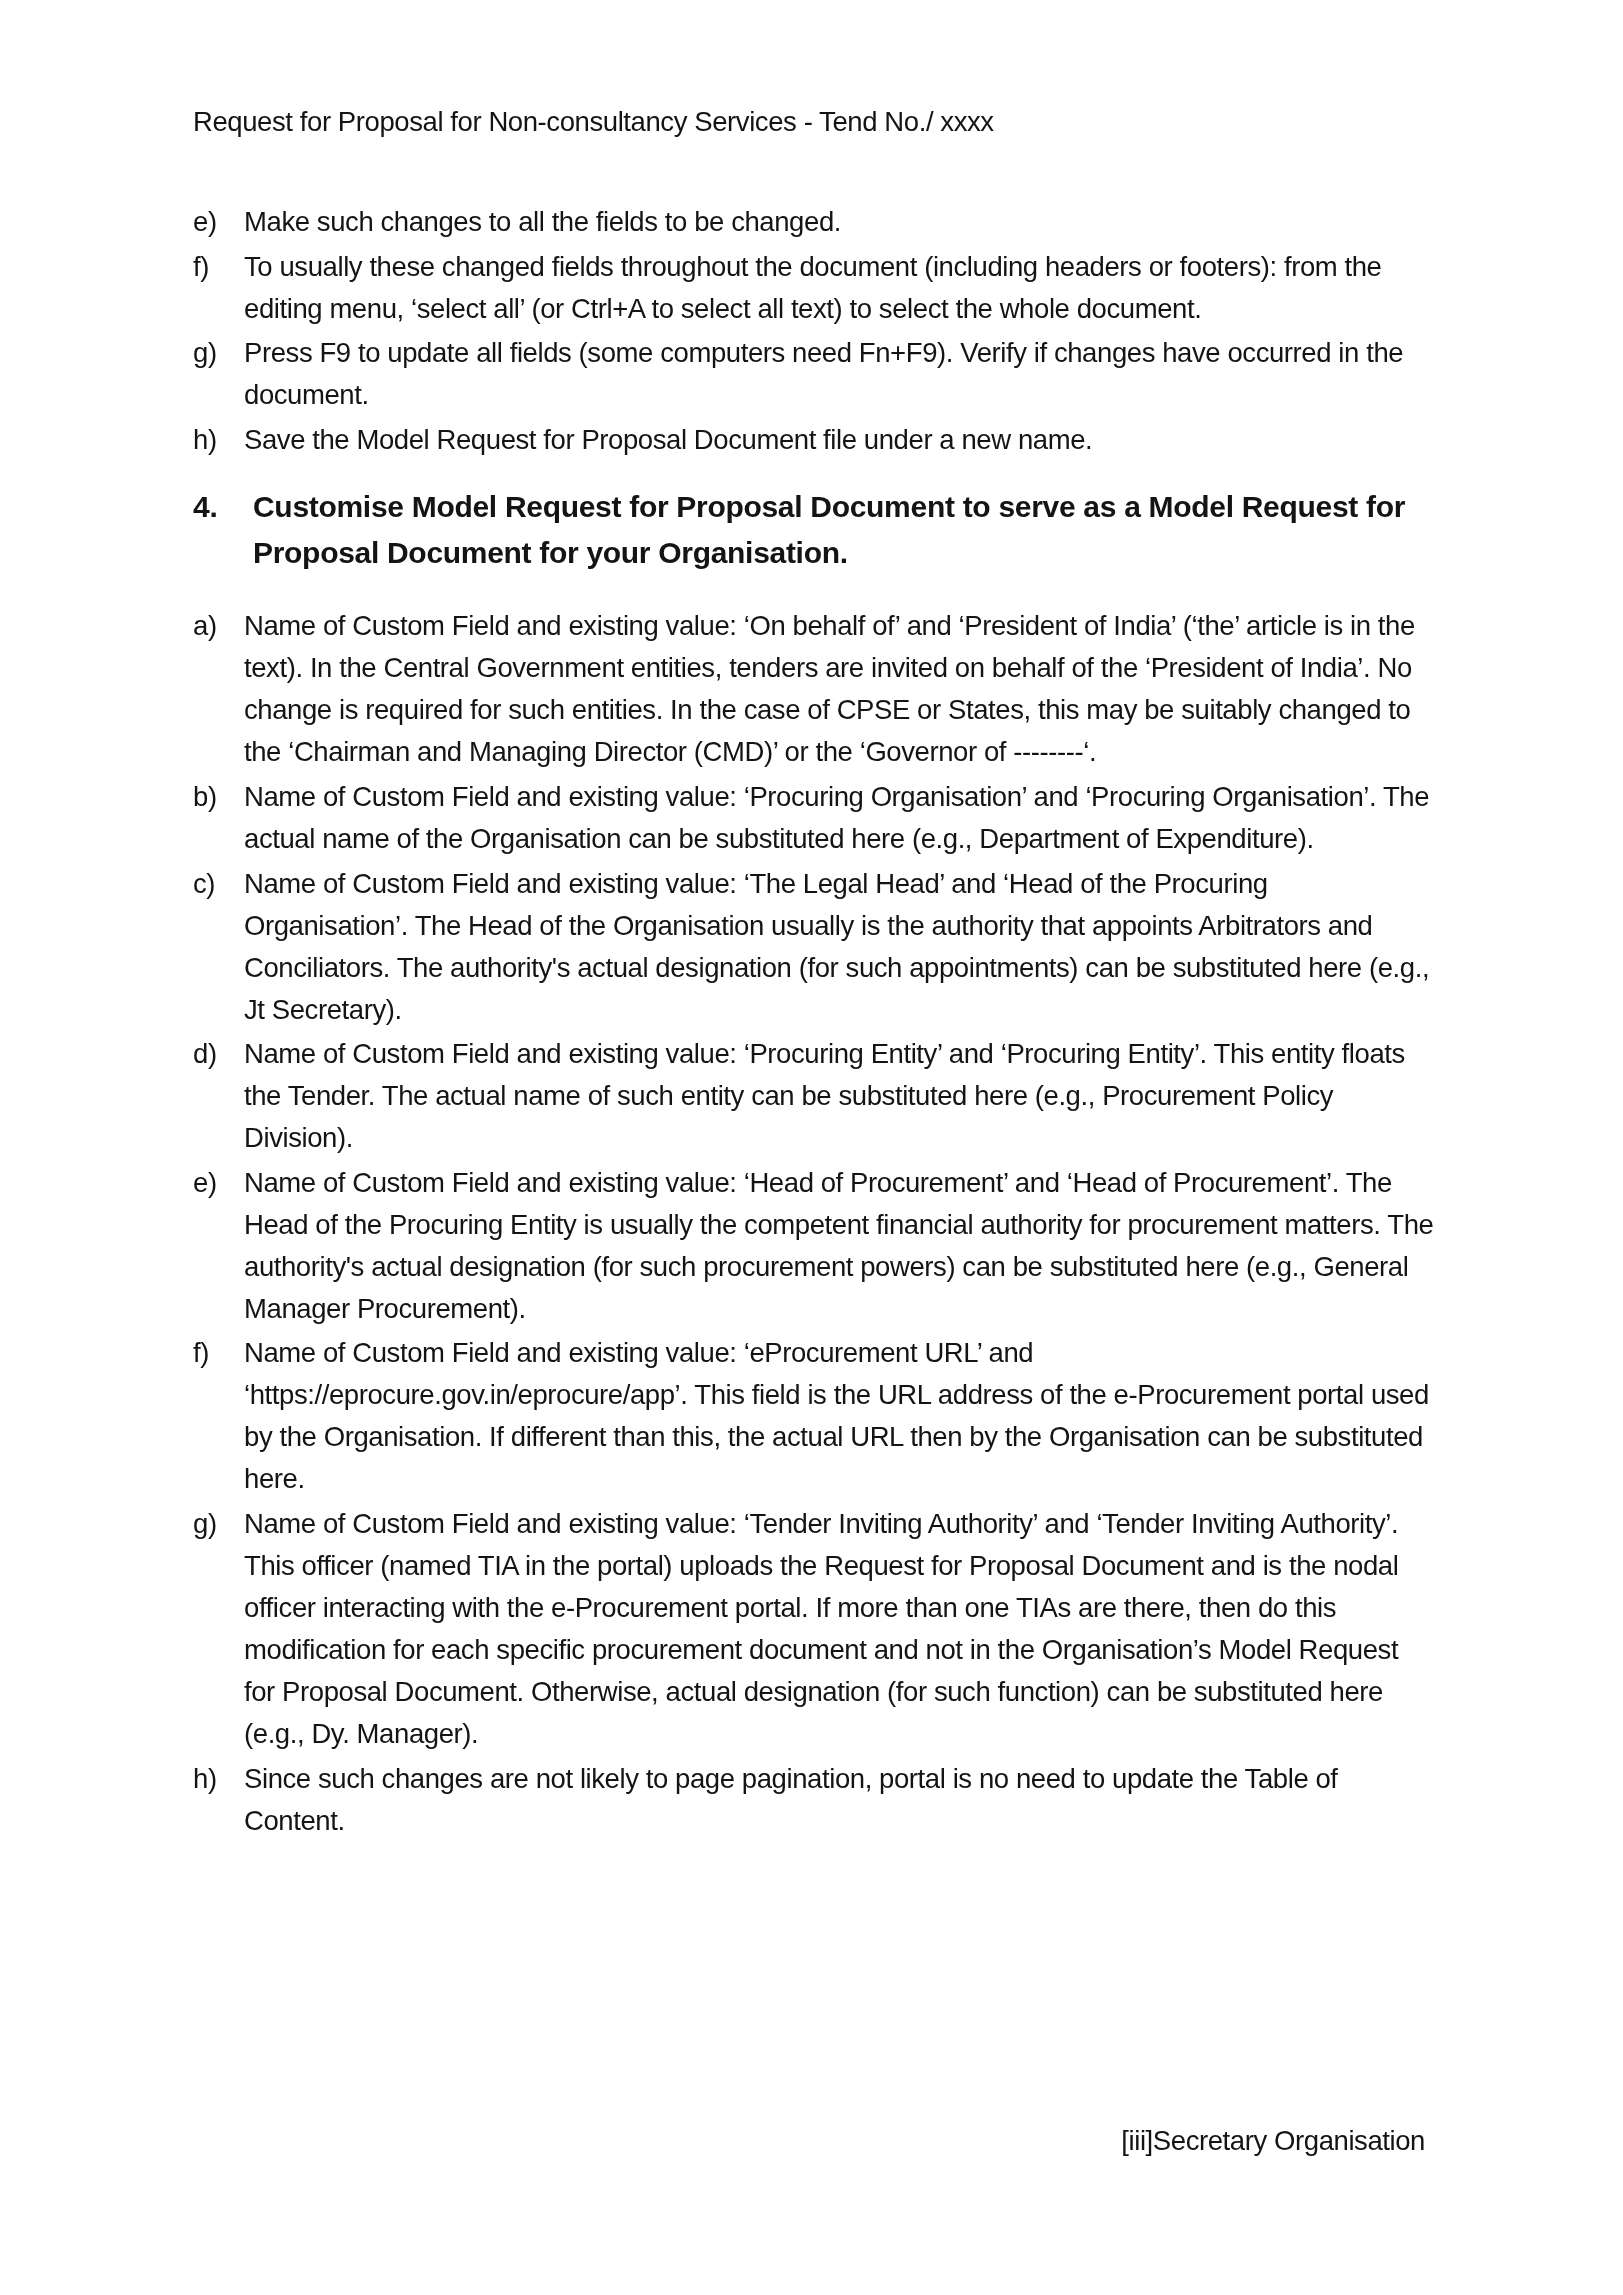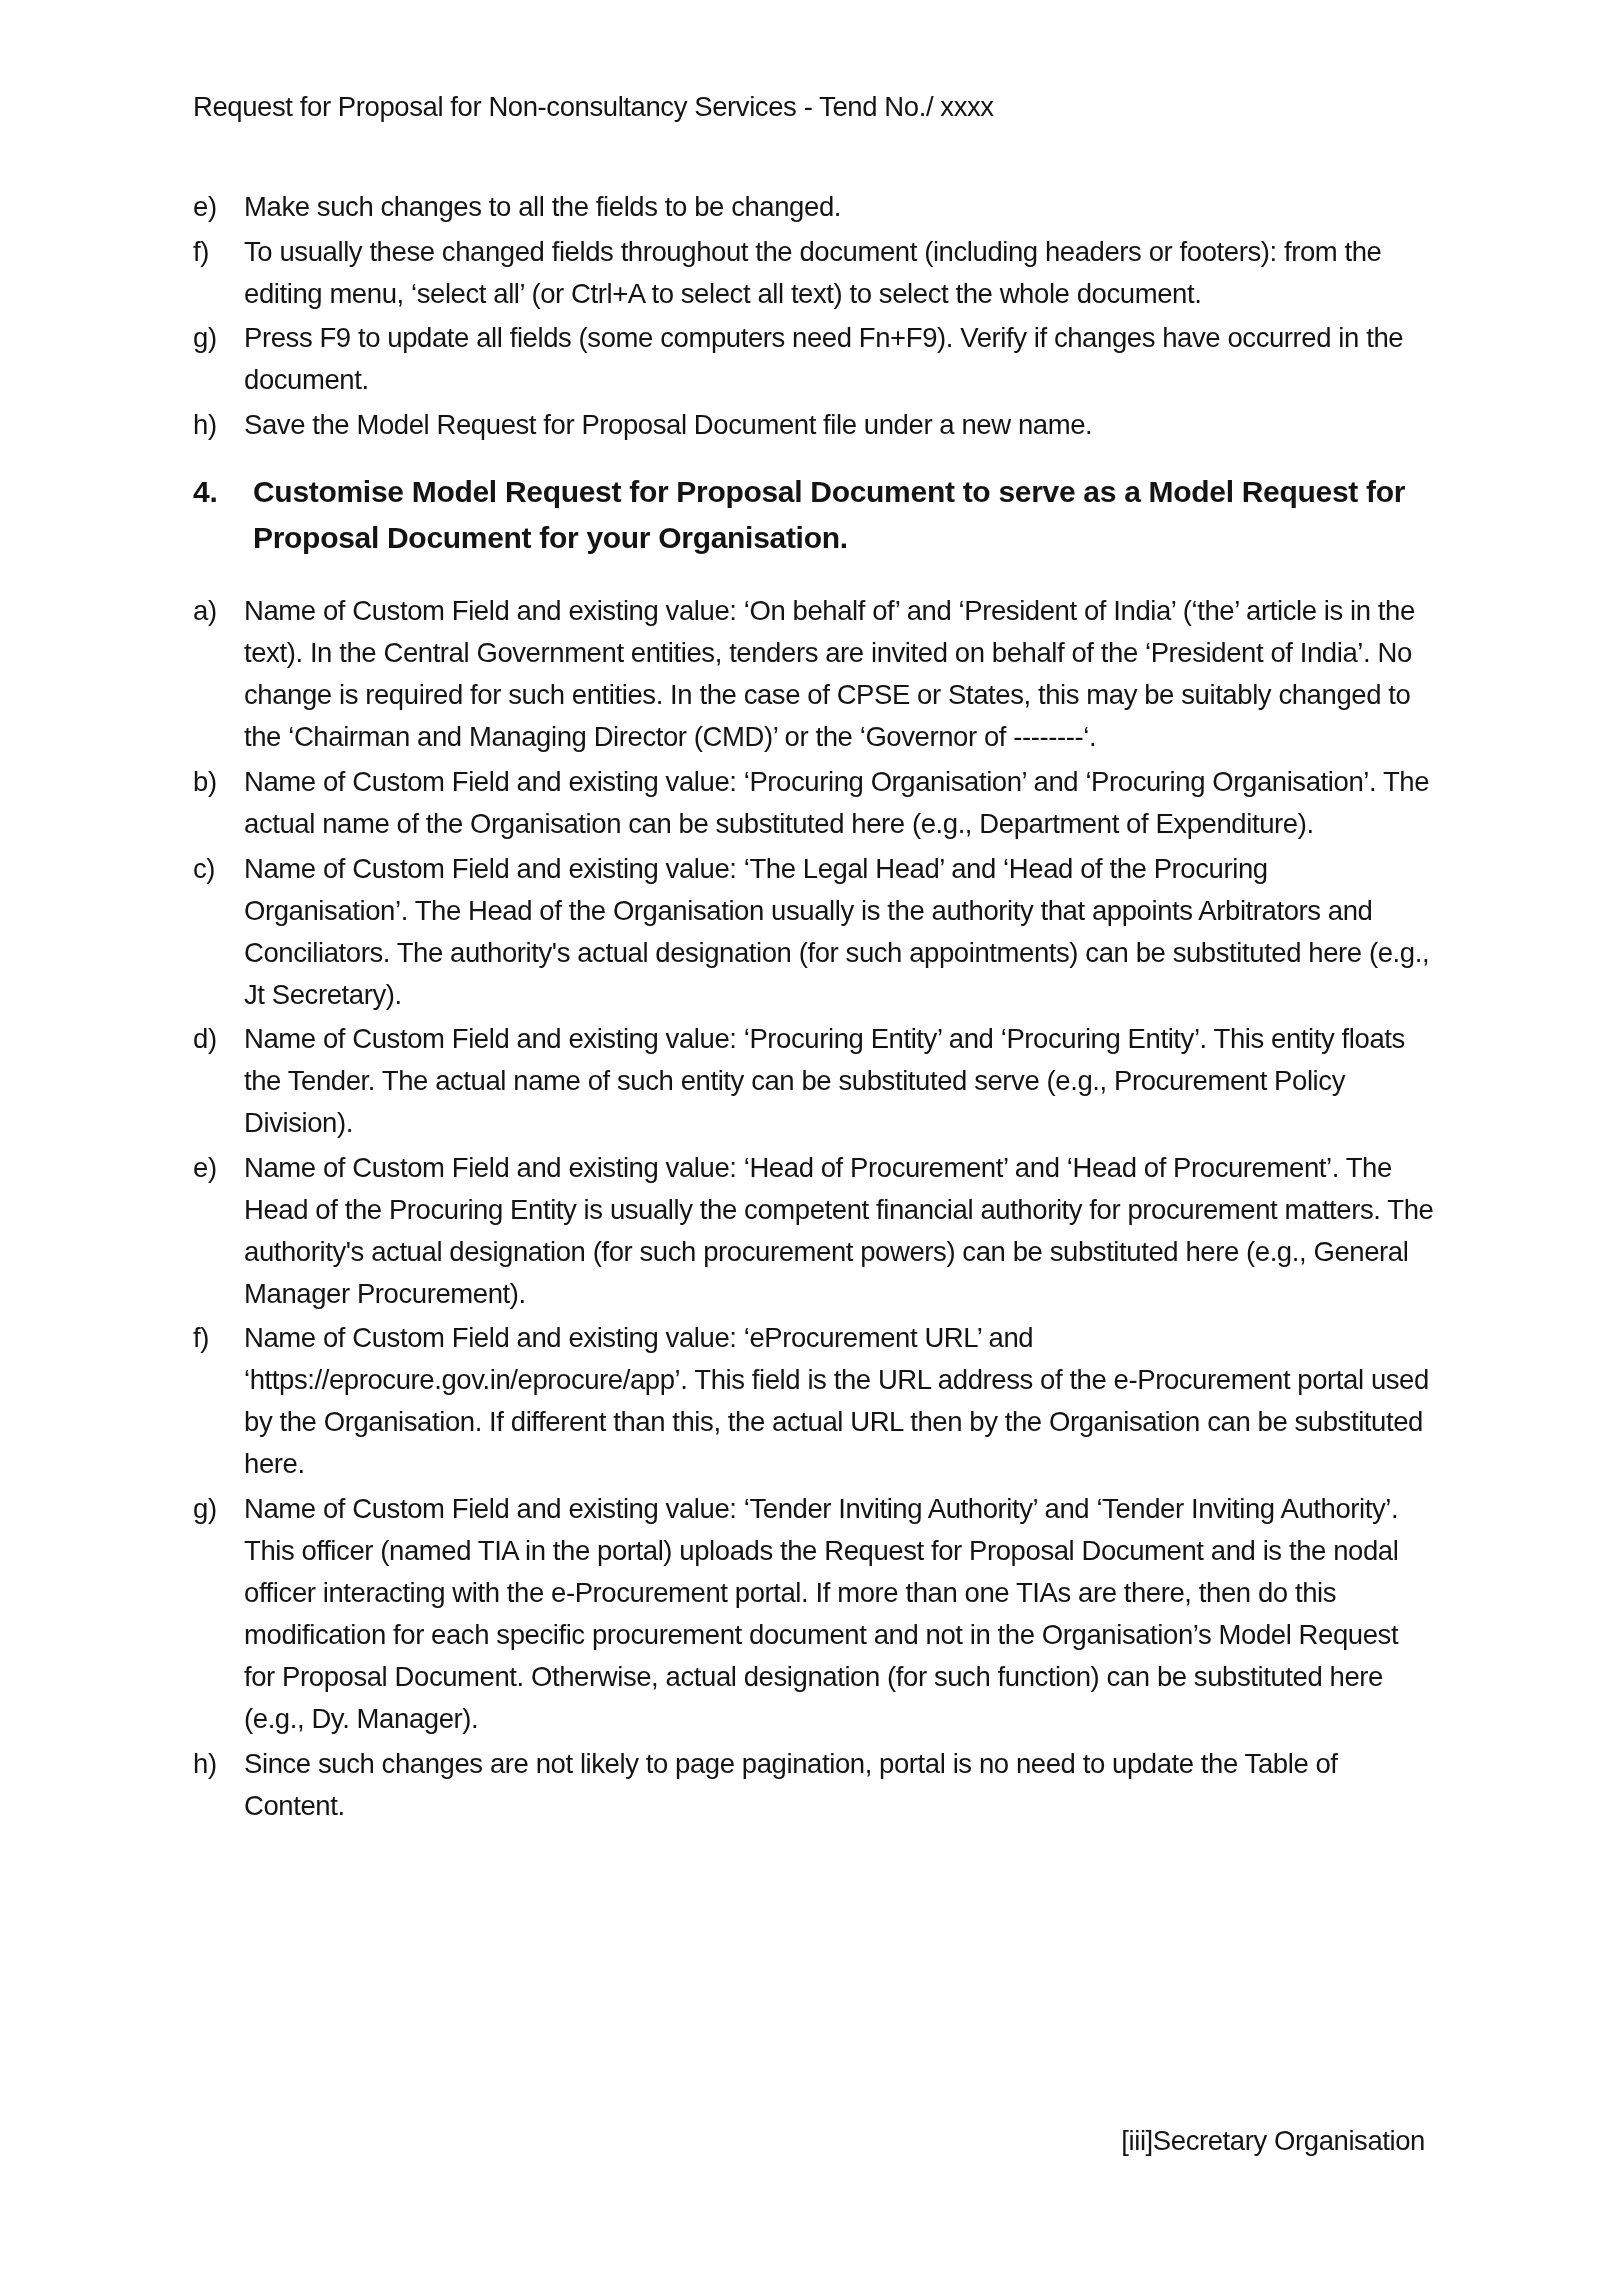--- a/index.html
+++ b/index.html
@@ -11,21 +11,21 @@
     color: #141414;
     font-family: "Liberation Sans", "DejaVu Sans", sans-serif;
     font-size: 27.5px;
     line-height: 42px;
     letter-spacing: -0.015em;
     overflow: hidden;
   }
   .content {
     position: absolute;
     left: 193px;
-    top: 86px;
+    top: 101px;
     width: 1241px;
   }
   .running-header { margin-bottom: 58px; }
   .list .li { display: flex; margin-bottom: 2.6px; }
   .list .marker { width: 51px; flex-shrink: 0; }
   .list .text { flex: 1; }
   .section-heading {
     display: flex;
     font-weight: bold;
     font-size: 30px;
@@ -86,21 +86,21 @@
       <div class="li">
         <span class="marker">b)</span>
         <span class="text">Name of Custom Field and existing value: ‘Procuring Organisation’ and ‘Procuring Organisation’. The actual name of the Organisation can be substituted here (e.g., Department of Expenditure).</span>
       </div>
       <div class="li">
         <span class="marker">c)</span>
         <span class="text">Name of Custom Field and existing value: ‘The Legal Head’ and ‘Head of the Procuring Organisation’. The Head of the Organisation usually is the authority that appoints Arbitrators and Conciliators. The authority's actual designation (for such appointments) can be substituted here (e.g., Jt Secretary).</span>
       </div>
       <div class="li">
         <span class="marker">d)</span>
-        <span class="text">Name of Custom Field and existing value: ‘Procuring Entity’ and ‘Procuring Entity’. This entity floats the Tender. The actual name of such entity can be substituted serve (e.g., Procurement Policy Division).</span>
+        <span class="text">Name of Custom Field and existing value: ‘Procuring Entity’ and ‘Procuring Entity’. This entity floats the Tender. The actual name of such entity can be substituted here (e.g., Procurement Policy Division).</span>
       </div>
       <div class="li">
         <span class="marker">e)</span>
         <span class="text">Name of Custom Field and existing value: ‘Head of Procurement’ and ‘Head of Procurement’. The Head of the Procuring Entity is usually the competent financial authority for procurement matters. The authority's actual designation (for such procurement powers) can be substituted here (e.g., General Manager Procurement).</span>
       </div>
       <div class="li">
         <span class="marker">f)</span>
         <span class="text">Name of Custom Field and existing value: ‘eProcurement URL’ and ‘https://eprocure.gov.in/eprocure/app’. This field is the URL address of the e-Procurement portal used by the Organisation. If different than this, the actual URL then by the Organisation can be substituted here.</span>
       </div>
       <div class="li">

